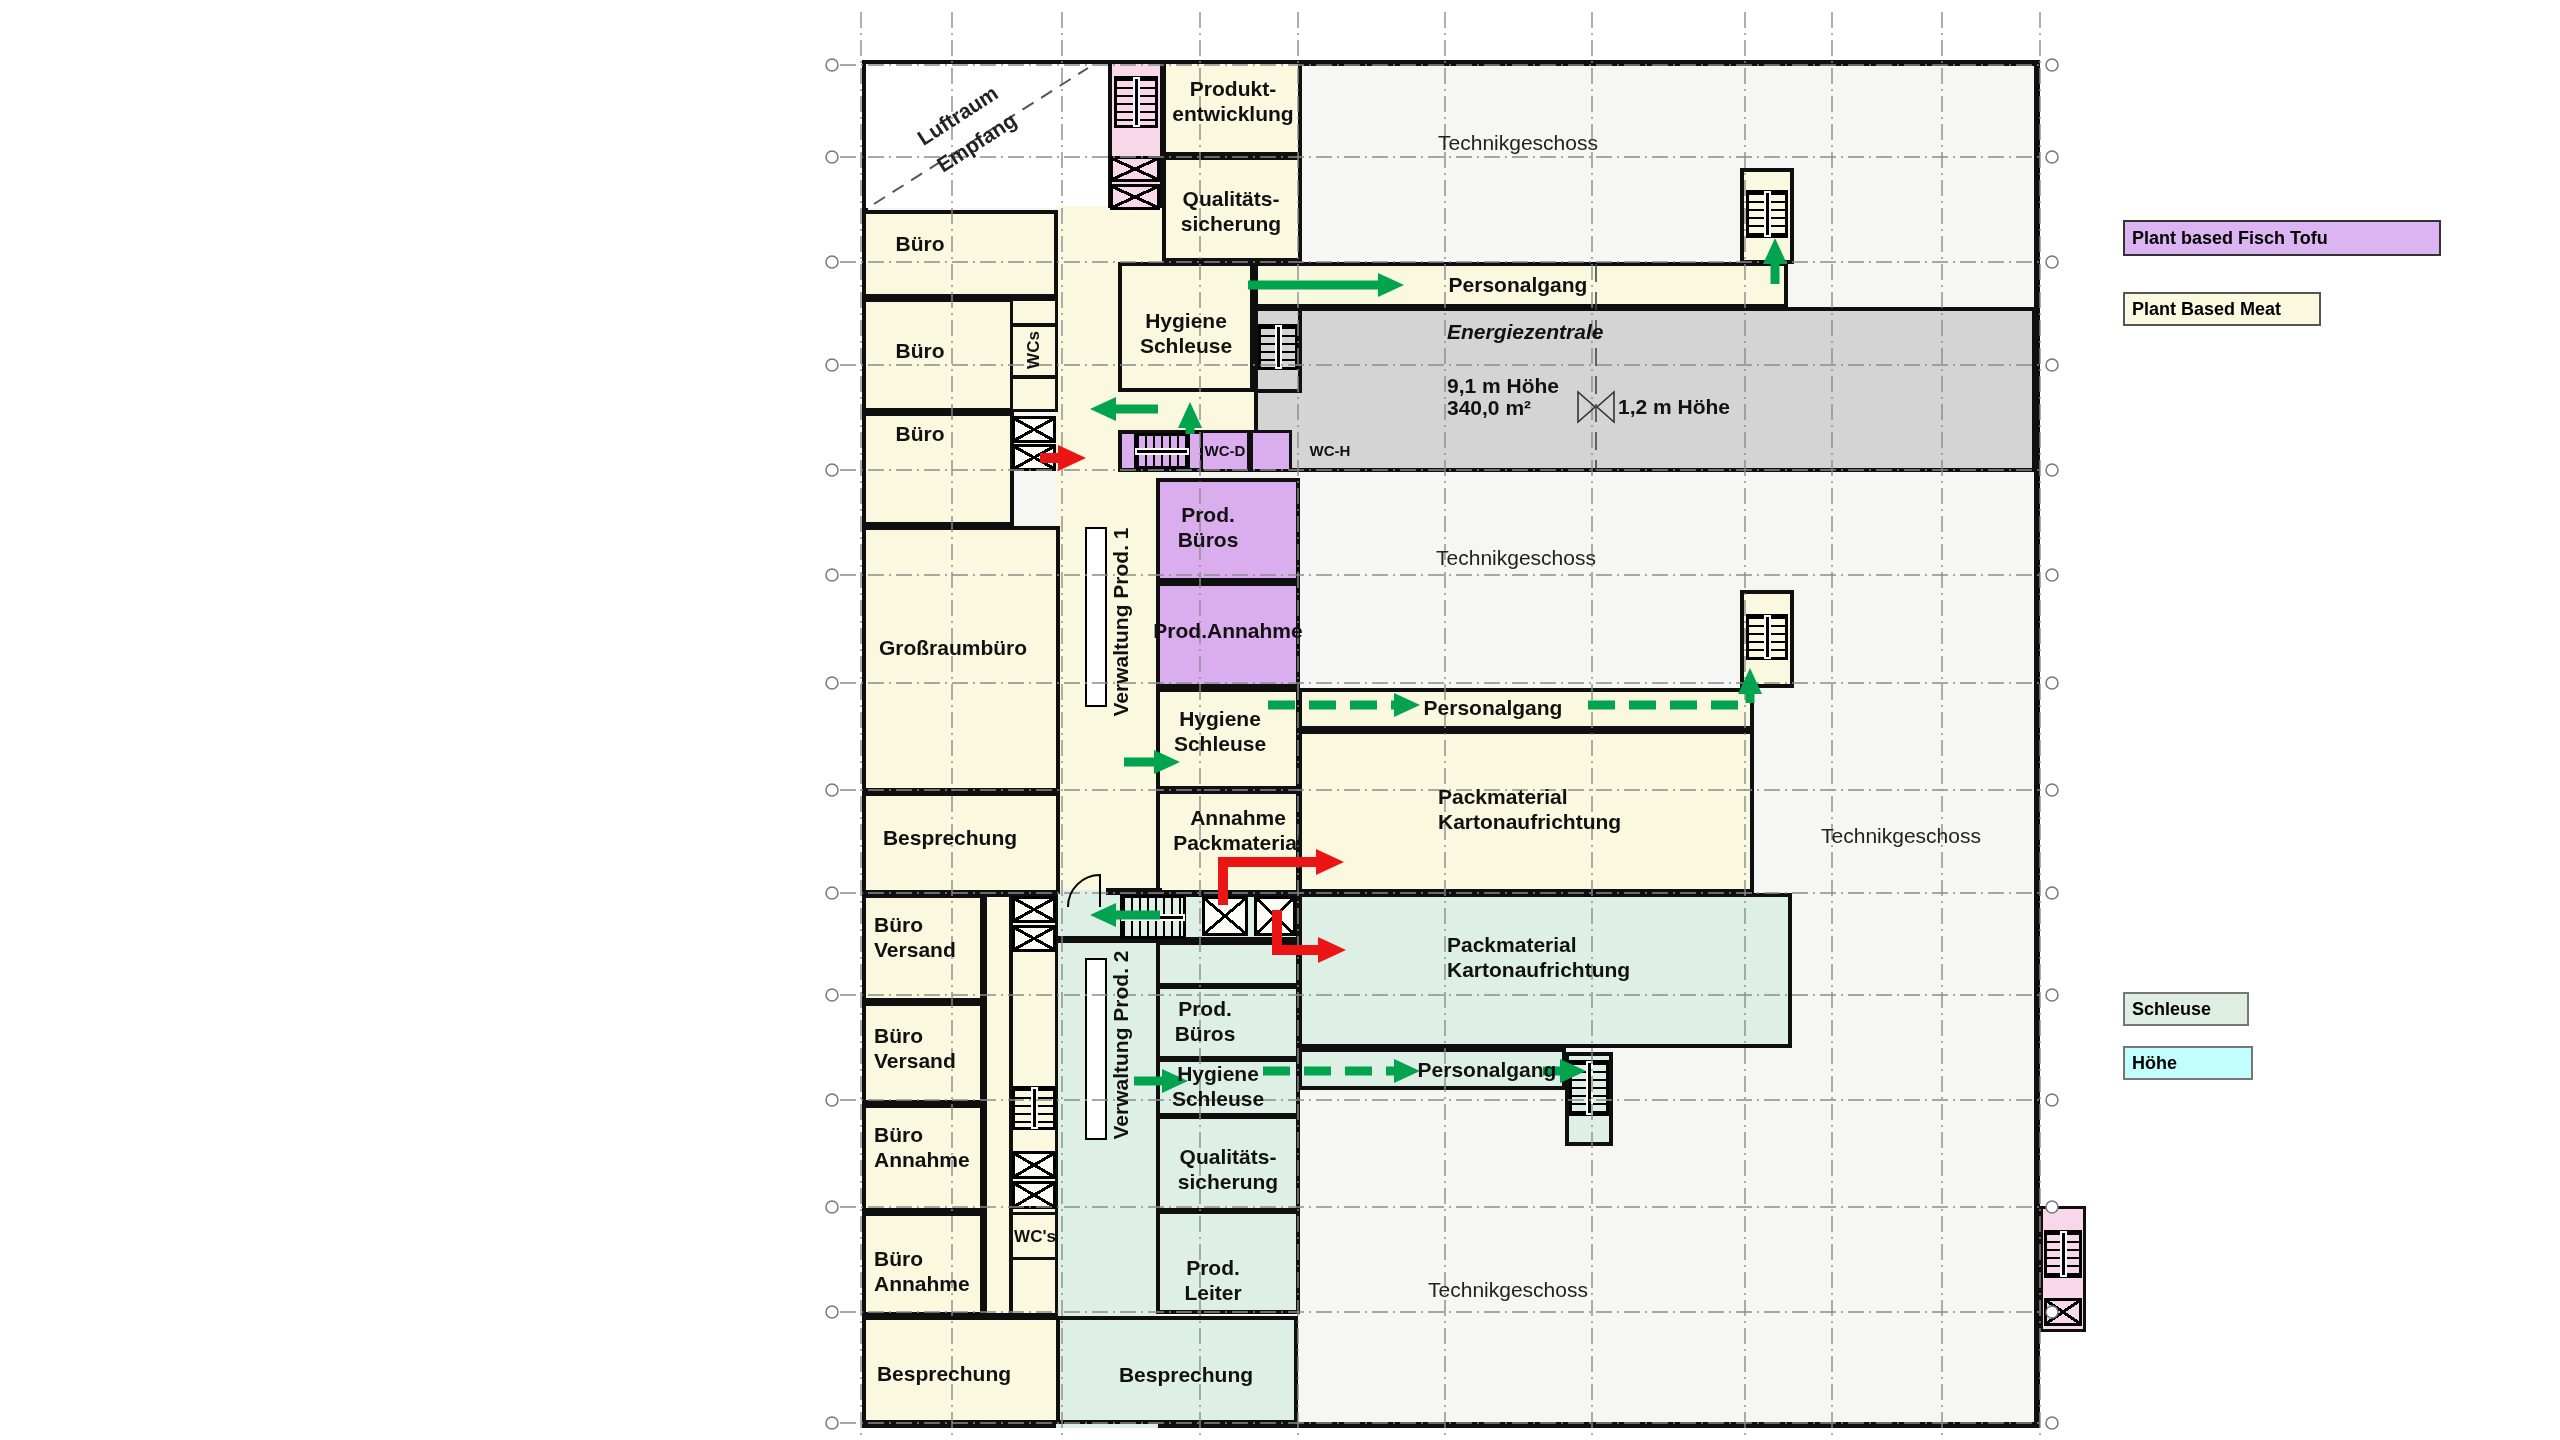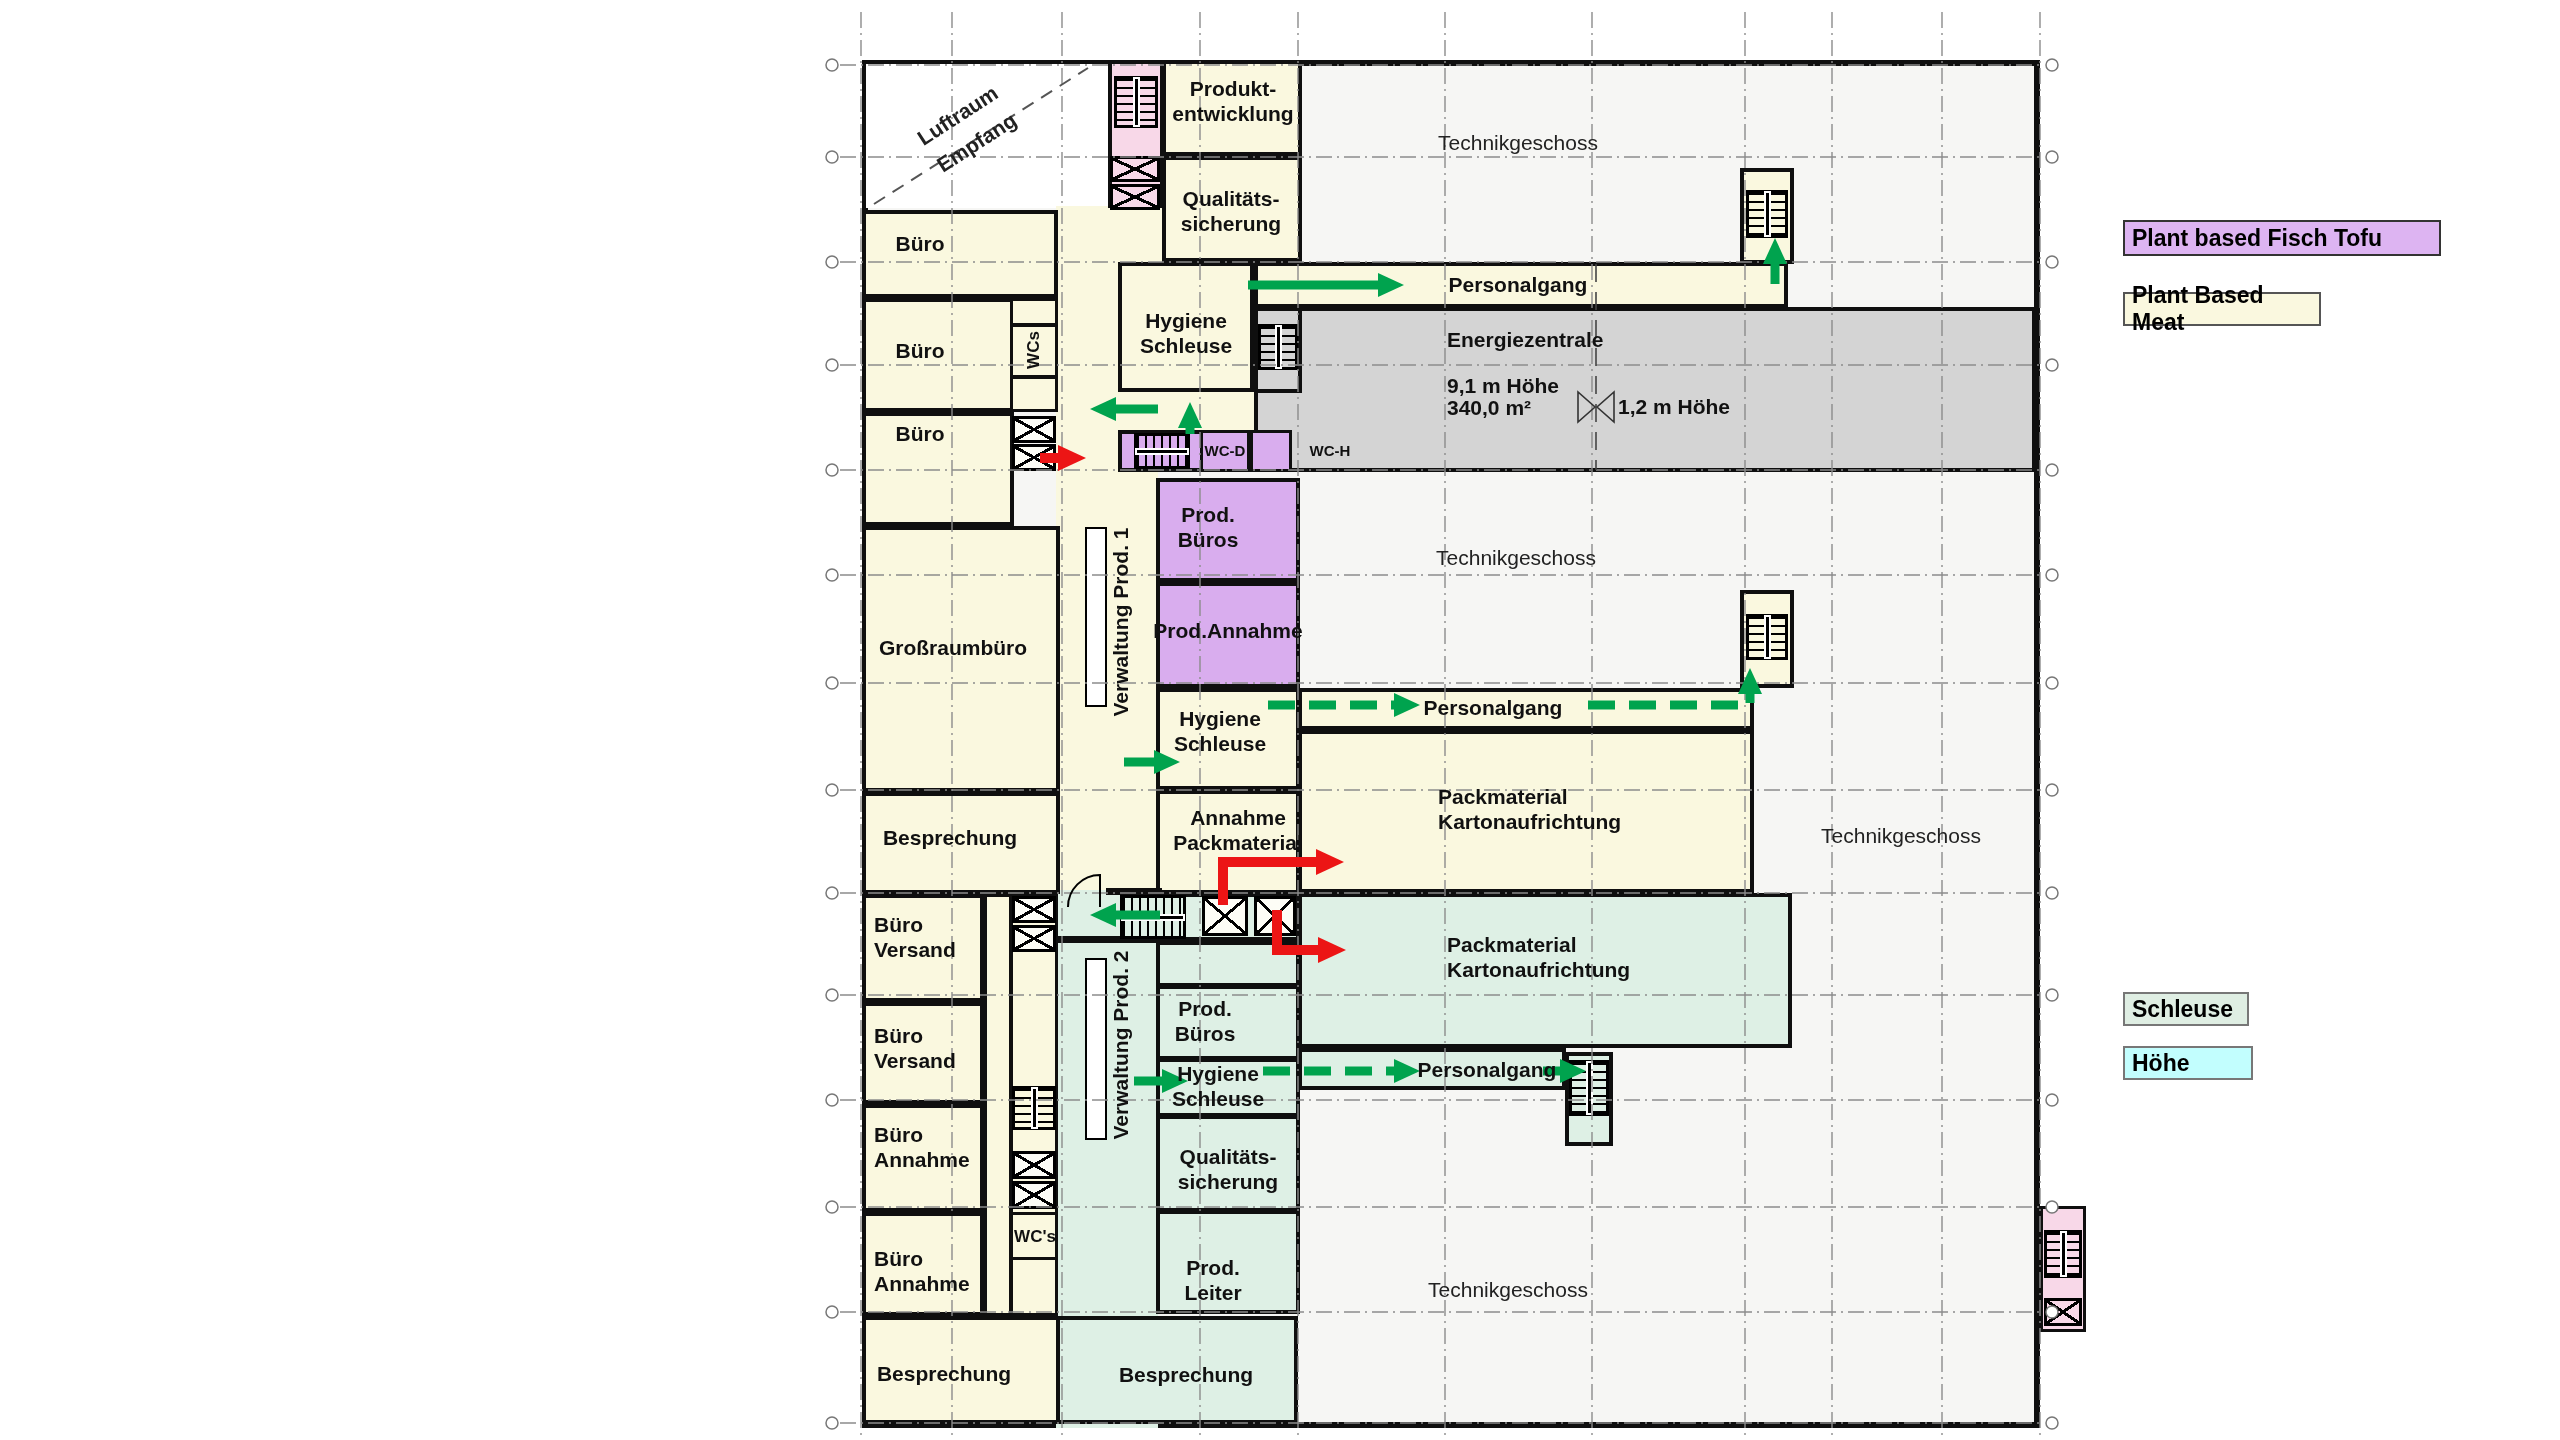--- a/index.html
+++ b/index.html
@@ -38,21 +38,21 @@
   .elev{position:absolute;box-sizing:border-box;border:3px solid #000;z-index:3;
     background-image:
       linear-gradient(to top right,transparent calc(50% - 1.5px),#000 calc(50% - 1.5px),#000 calc(50% + 1.5px),transparent calc(50% + 1.5px)),
       linear-gradient(to bottom right,transparent calc(50% - 1.5px),#000 calc(50% - 1.5px),#000 calc(50% + 1.5px),transparent calc(50% + 1.5px));}
   .ebg{background-color:#fdfdf6;}
   .wallseg{position:absolute;background:#0f0f0f;z-index:3;}
   .whitebar{position:absolute;box-sizing:border-box;border:2px solid #000;background:#fff;z-index:3;}
   #overlay{position:absolute;left:0;top:0;z-index:4;pointer-events:none;}
   
   .legend-box{position:absolute;box-sizing:border-box;border:2px solid #444;z-index:6;
-      font-weight:bold;font-size:23px;color:#000;padding-left:7px;display:flex;align-items:center;}
+      font-weight:bold;font-size:18px;color:#000;padding-left:7px;display:flex;align-items:center;}
   .z1{z-index:1}.z2{z-index:2}
 </style>
 </head>
 <body>
 
 <div id="stage">
 
   <div class="room thick w" style="left:862px;top:60px;width:1178px;height:1368px;"></div>
 
   <div class="fill wh z1" style="left:866px;top:64px;width:246px;height:144px;"></div>
@@ -265,21 +265,21 @@
   <div class="lbl s17" style="left:1035px;top:1237px;">WC's</div>
   <div class="lbl" style="left:944px;top:1374px;">Besprechung</div>
 
   <div class="lbl" style="left:1233px;top:102px;">Produkt-
 entwicklung</div>
   <div class="lbl" style="left:1231px;top:212px;">Qualitäts-
 sicherung</div>
   <div class="lbl" style="left:1186px;top:334px;">Hygiene
 Schleuse</div>
   <div class="lbl" style="left:1518px;top:285px;">Personalgang</div>
-  <div class="lbl la" style="left:1447px;top:340px;">Energiezentrale</div>
+  <div class="lbl la" style="left:1447px;top:332px;font-style:italic;">Energiezentrale</div>
   <div class="lbl la" style="left:1447px;top:386px;">9,1 m Höhe</div>
   <div class="lbl la" style="left:1447px;top:408px;">340,0 m²</div>
   <div class="lbl la" style="left:1618px;top:407px;">1,2 m Höhe</div>
   <div class="lbl s15" style="left:1225px;top:451px;">WC-D</div>
   <div class="lbl s15" style="left:1330px;top:451px;">WC-H</div>
 
   <div class="lbl reg" style="left:1518px;top:143px;">Technikgeschoss</div>
   <div class="lbl reg" style="left:1516px;top:558px;">Technikgeschoss</div>
   <div class="lbl reg" style="left:1901px;top:836px;">Technikgeschoss</div>
   <div class="lbl reg" style="left:1508px;top:1290px;">Technikgeschoss</div>

